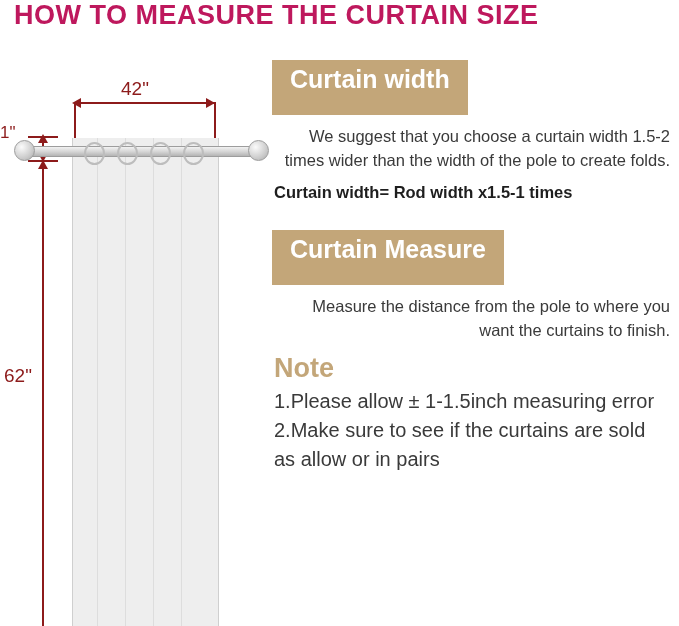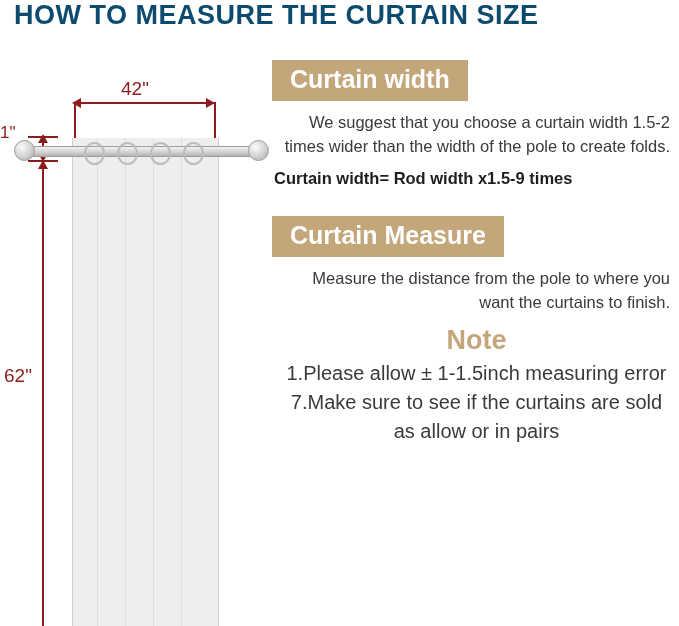--- a/index.html
+++ b/index.html
@@ -18,21 +18,21 @@
 
   
   .title {
     position: absolute;
     left: 14px;
     top: 0px;
     width: 650px;
     font-size: 27px;
     font-weight: bold;
     letter-spacing: 0.5px;
-    color: #0c4a6e;
+    color: #be185d;
     text-transform: uppercase;
     white-space: nowrap;
   }
 
   
   .diagram {
     position: absolute;
     left: 0;
     top: 60px;
     width: 280px;
@@ -143,21 +143,21 @@
     left: 272px;
     top: 60px;
     width: 407px;
   }
   .band {
     display: inline-block;
     background: #c3a679;
     color: #ffffff;
     font-size: 25px;
     font-weight: bold;
-    padding: 5px 18px 7px 18px;
+    padding: 5px 18px 21px 18px;
     margin-bottom: 10px;
     white-space: nowrap;
   }
   .band-wrap { margin-top: 0; }
   .para {
     font-size: 16.5px;
     line-height: 1.45;
     color: #3a3a3a;
     margin: 0 0 10px 2px;
     max-width: 396px;
@@ -175,21 +175,21 @@
     font-weight: bold;
     margin: 0 0 4px 2px;
   }
   .note-line {
     font-size: 20px;
     color: #3a3a3a;
     margin: 0 0 2px 2px;
     line-height: 1.35;
   }
   .sec2 { margin-top: 28px; }
-  .sec3 { margin-top: 2px; text-align: center; }
+  .sec3 { margin-top: 2px; }
 </style>
 </head>
 <body>
 
 <div class="title">HOW TO MEASURE THE CURTAIN SIZE</div>
 
 <div class="diagram">
 
   <div class="mline h" style="left:76px; top:42px; width:138px;"></div>
   <div class="arrow left" style="left:72px; top:38px;"></div>
@@ -225,28 +225,28 @@
   <div class="arrow up" style="left:38px; top:100px;"></div>
 
   <div class="dim-label" style="left:4px; top:305px;">62"</div>
 </div>
 
 <div class="content">
 
   <div class="band-wrap">
     <div class="band">Curtain width</div>
     <p class="para">We suggest that you choose a curtain width 1.5-2 times wider than the width of the pole to create folds.</p>
-    <p class="bold-line">Curtain width= Rod width x1.5-9 times</p>
+    <p class="bold-line">Curtain width= Rod width x1.5-1 times</p>
   </div>
 
   <div class="sec2">
     <div class="band">Curtain Measure</div>
     <p class="para">Measure the distance from the pole to where you want the curtains to finish.</p>
   </div>
 
   <div class="sec3">
     <div class="note-title">Note</div>
     <p class="note-line">1.Please allow ± 1-1.5inch measuring error</p>
-    <p class="note-line">7.Make sure to see if the curtains are sold</p>
+    <p class="note-line">2.Make sure to see if the curtains are sold</p>
     <p class="note-line">as allow or in pairs</p>
   </div>
 
 </div>
 
 </body></html>

